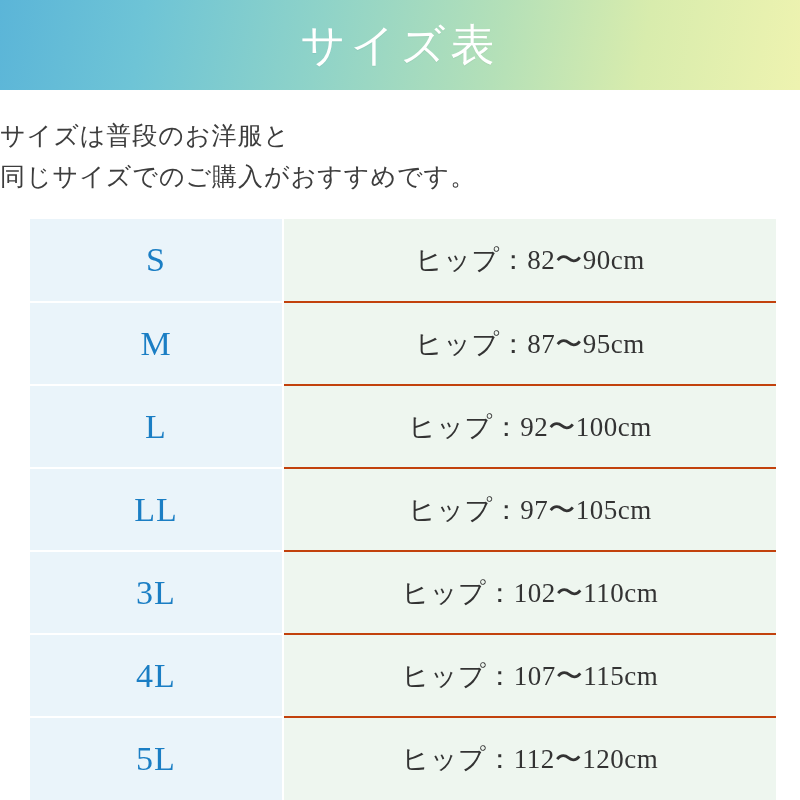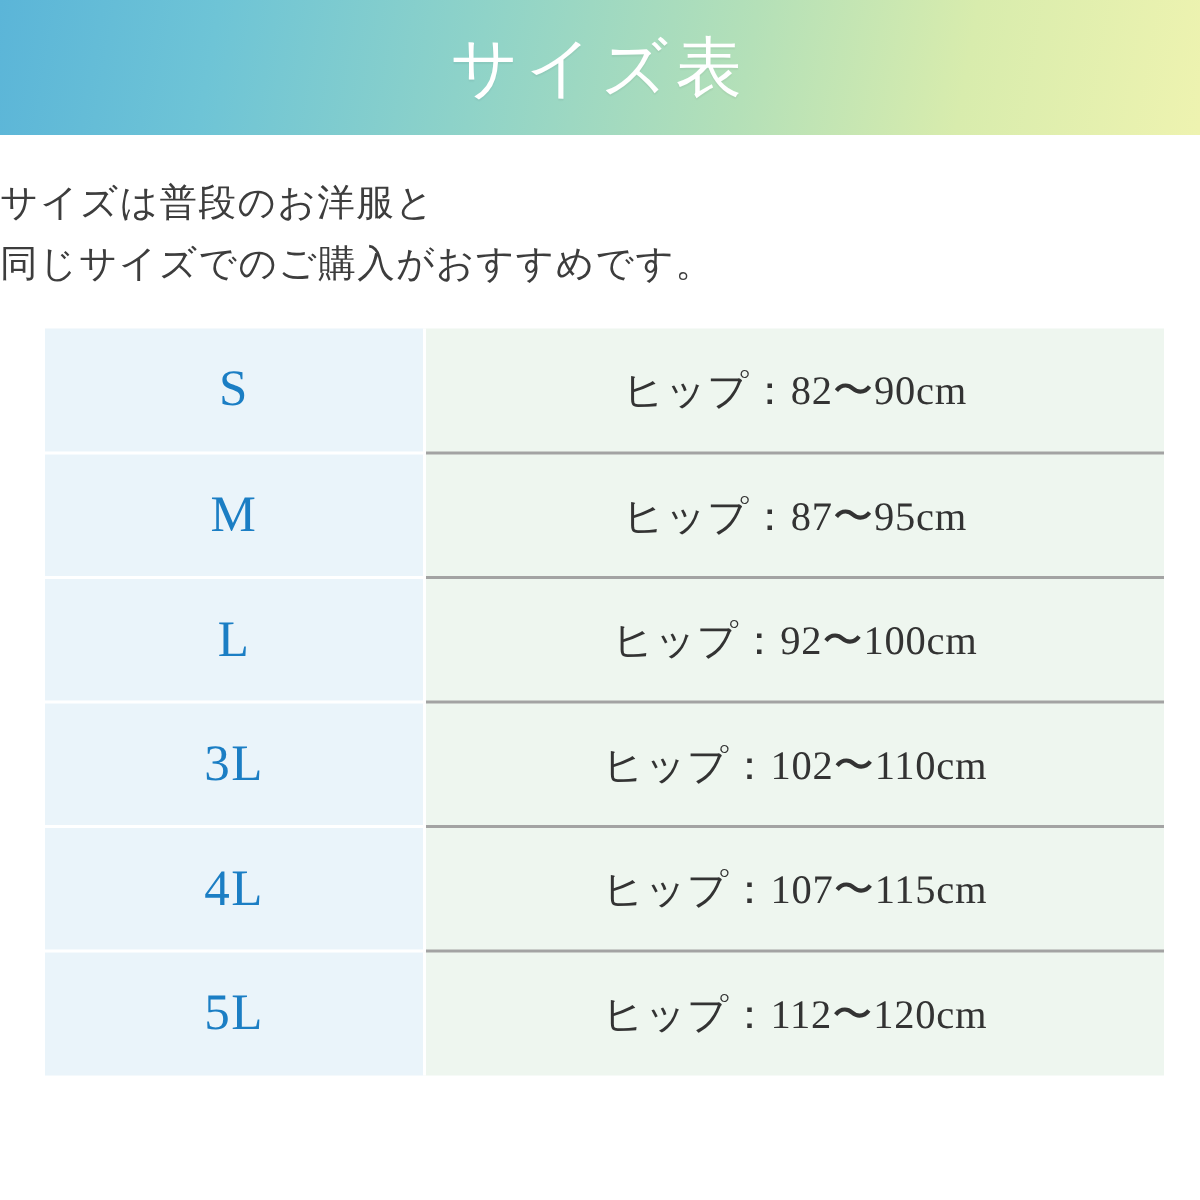--- a/index.html
+++ b/index.html
@@ -70,21 +70,21 @@
     text-align: center;
     vertical-align: middle;
     color: #1b7ec4;
     font-family: "Liberation Serif", serif;
     font-size: 34px;
     letter-spacing: 1px;
   }
   td.measure-cell {
     width: 490px;
     background: #eef6ef;
-    border-bottom: 2px solid #a3a3a3;
+    border-bottom: 2px solid #c2410c;
     text-align: center;
     vertical-align: middle;
     color: #333333;
     font-family: "Liberation Serif", serif;
     font-size: 27px;
     letter-spacing: 0.5px;
   }
   table.size-table tr:last-child td {
     border-bottom: none;
     margin-top: 36px;
@@ -113,20 +113,24 @@
         </tr>
         <tr>
           <td class="size-cell">M</td>
           <td class="measure-cell">ヒップ：87〜95cm</td>
         </tr>
         <tr>
           <td class="size-cell">L</td>
           <td class="measure-cell">ヒップ：92〜100cm</td>
         </tr>
         <tr>
+          <td class="size-cell">LL</td>
+          <td class="measure-cell">ヒップ：97〜105cm</td>
+        </tr>
+        <tr>
           <td class="size-cell">3L</td>
           <td class="measure-cell">ヒップ：102〜110cm</td>
         </tr>
         <tr>
           <td class="size-cell">4L</td>
           <td class="measure-cell">ヒップ：107〜115cm</td>
         </tr>
         <tr>
           <td class="size-cell">5L</td>
           <td class="measure-cell">ヒップ：112〜120cm</td>

